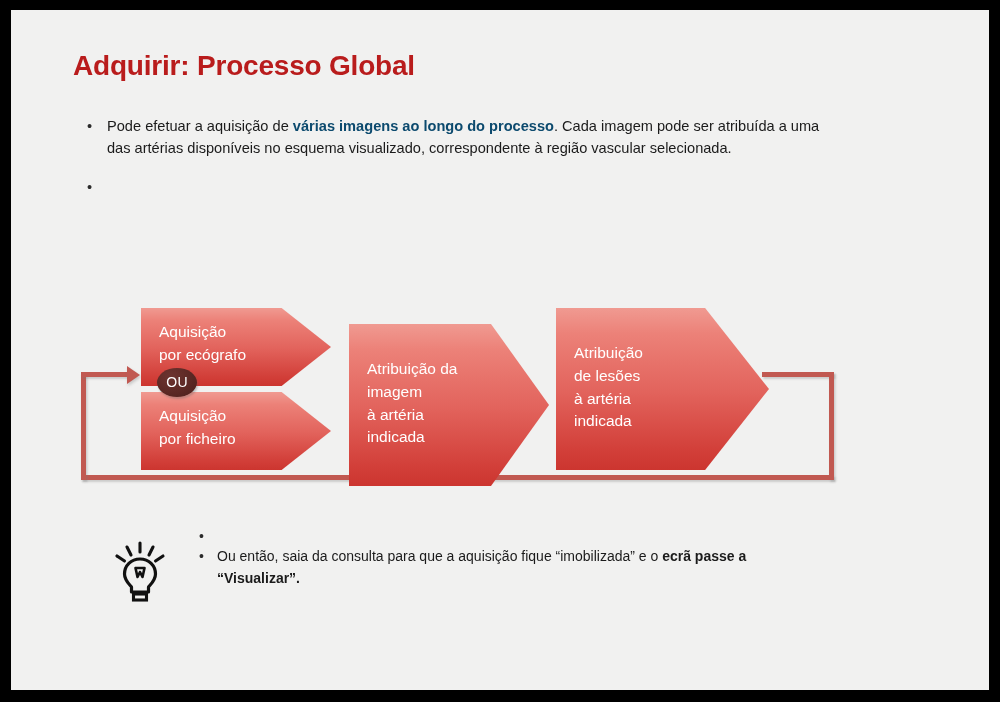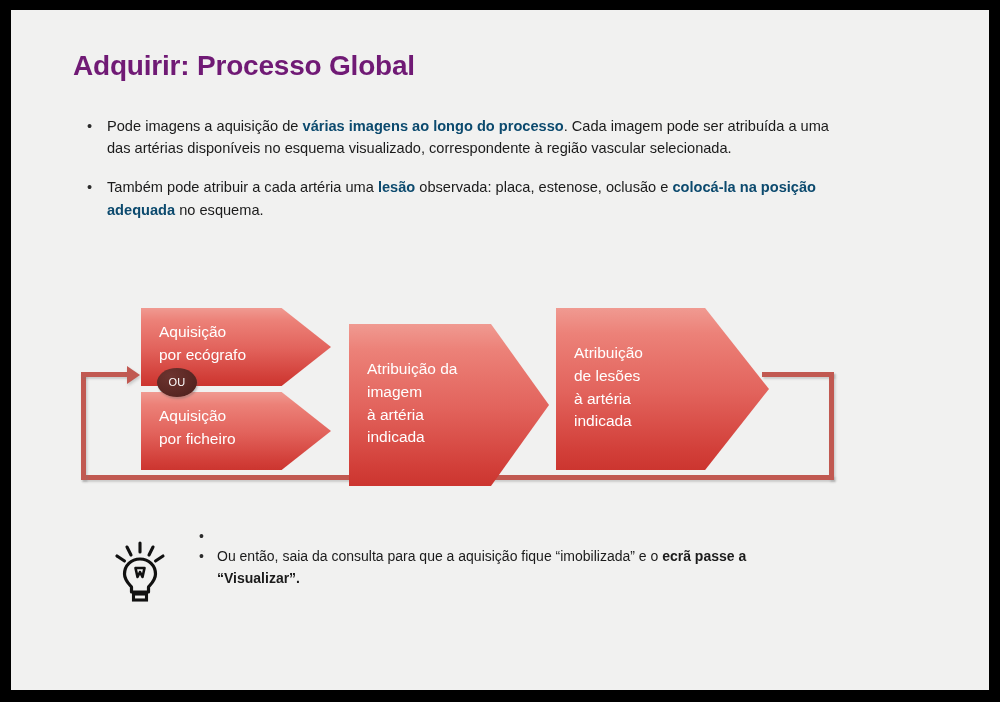--- a/index.html
+++ b/index.html
@@ -34,21 +34,21 @@
     overflow: hidden;
   }
 
   
   #slide-title {
     position: absolute;
     left: 62px;
     top: 40px;
     font-size: 28px;
     font-weight: bold;
-    color: #701a75;
+    color: #b91c1c;
     letter-spacing: -0.2px;
     white-space: nowrap;
   }
 
   
   .top-bullets {
     position: absolute;
     left: 62px;
     top: 105px;
     width: 760px;
@@ -142,21 +142,21 @@
 
   #ou-badge {
     position: absolute;
     left: 146px;
     top: 82px;
     width: 40px;
     height: 29px;
     border-radius: 50%;
     background: radial-gradient(ellipse at 35% 28%, #6d3430 0%, #5a2723 60%, #48201c 100%);
     color: #ffffff;
-    font-size: 11px;
+    font-size: 14px;
     text-align: center;
     line-height: 29px;
     letter-spacing: 0.3px;
     z-index: 6;
     box-shadow: 1px 2px 2px rgba(100,100,100,0.35);
   }
 
   
   #tip-block {
     position: absolute;
@@ -202,25 +202,24 @@
 <body>
 
 <div id="slide-frame">
   <div id="slide">
 
     <div id="slide-title">Adquirir: Processo Global</div>
 
     <div class="top-bullets">
       <div class="bullet-row">
         <span class="dot">•</span>
-        <span class="rich"><span>Pode imagens a aquisição de </span><span class="em-red">várias imagens ao longo do processo</span><span>. Cada imagem pode ser atribuída a uma das artérias disponíveis no esquema visualizado, correspondente à região vascular selecionada.</span></span>
+        <span class="rich"><span>Pode efetuar a aquisição de </span><span class="em-red">várias imagens ao longo do processo</span><span>. Cada imagem pode ser atribuída a uma das artérias disponíveis no esquema visualizado, correspondente à região vascular selecionada.</span></span>
       </div>
       <div class="bullet-row">
         <span class="dot">•</span>
-        <span class="rich"><span>Também pode atribuir a cada artéria uma </span><span class="em-red">lesão</span><span> observada: placa, estenose, oclusão e </span><span class="em-red">colocá-la na posição adequada</span><span> no esquema.</span></span>
       </div>
     </div>
 
     <div id="flow">
 
       <div class="loop-bar" style="left:751px; top:86px; width:72px; height:5px;"></div>
       <div class="loop-bar" style="left:818px; top:86px; width:5px; height:108px;"></div>
       <div class="loop-bar" style="left:70px; top:189px; width:753px; height:5px;"></div>
       <div class="loop-bar" style="left:70px; top:86px; width:5px; height:108px;"></div>
       <div class="loop-bar" style="left:70px; top:86px; width:48px; height:5px;"></div>

